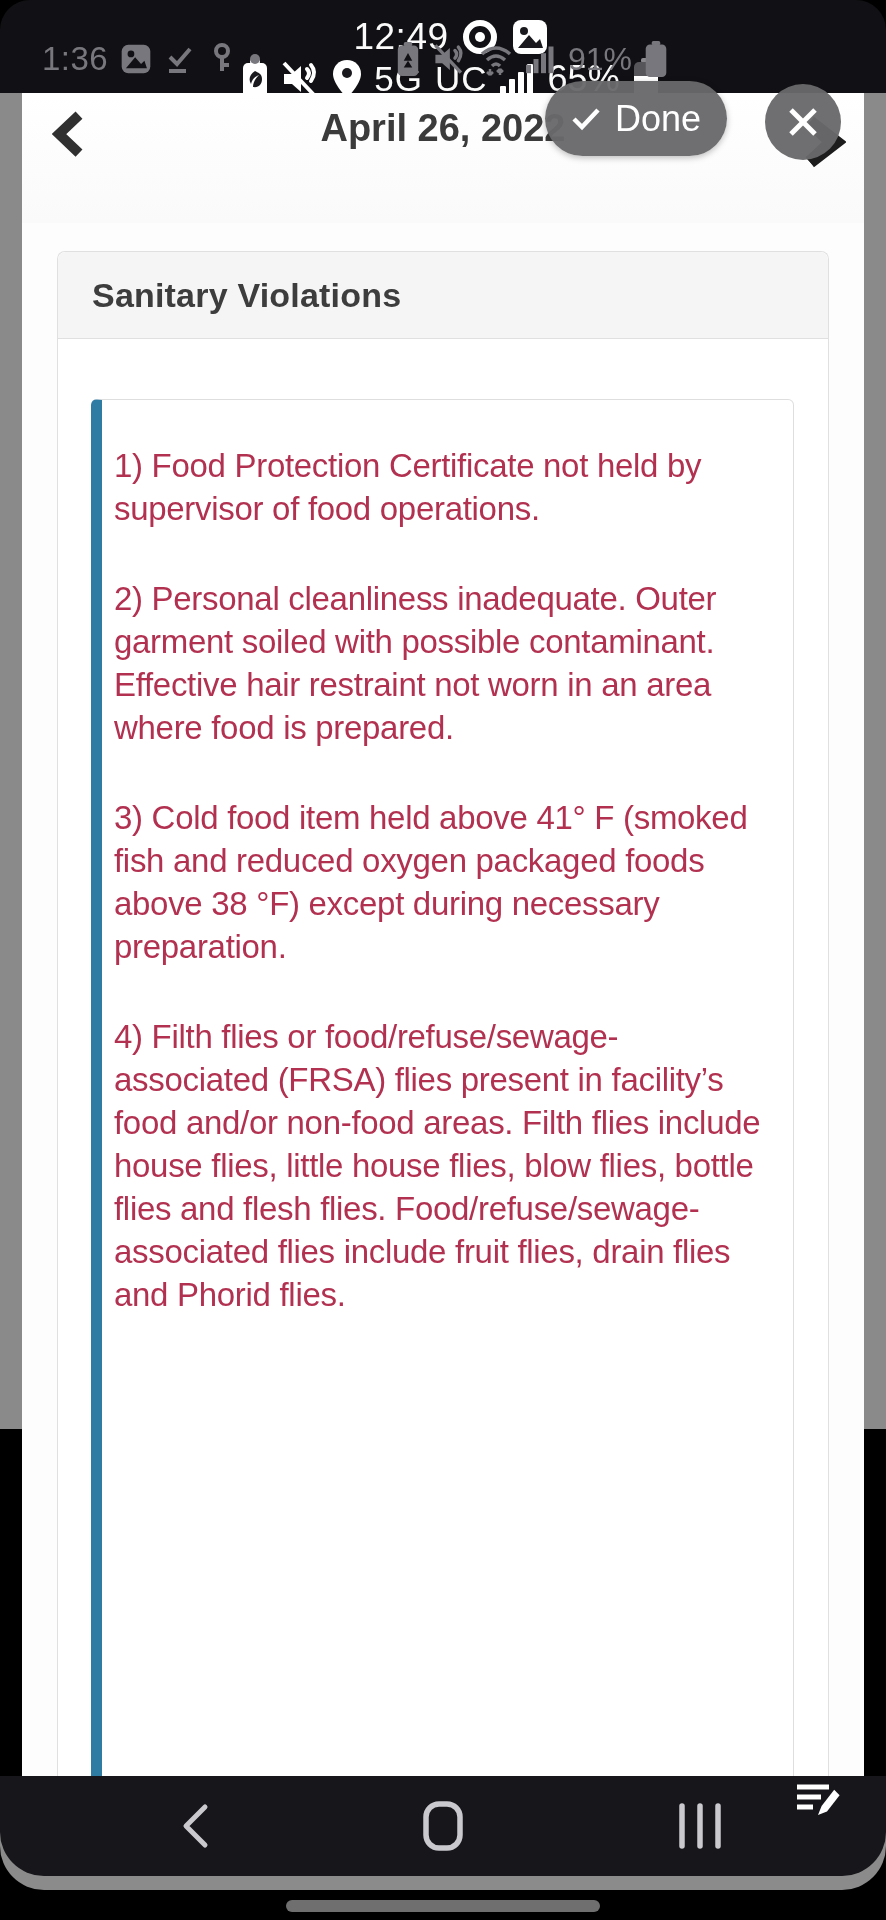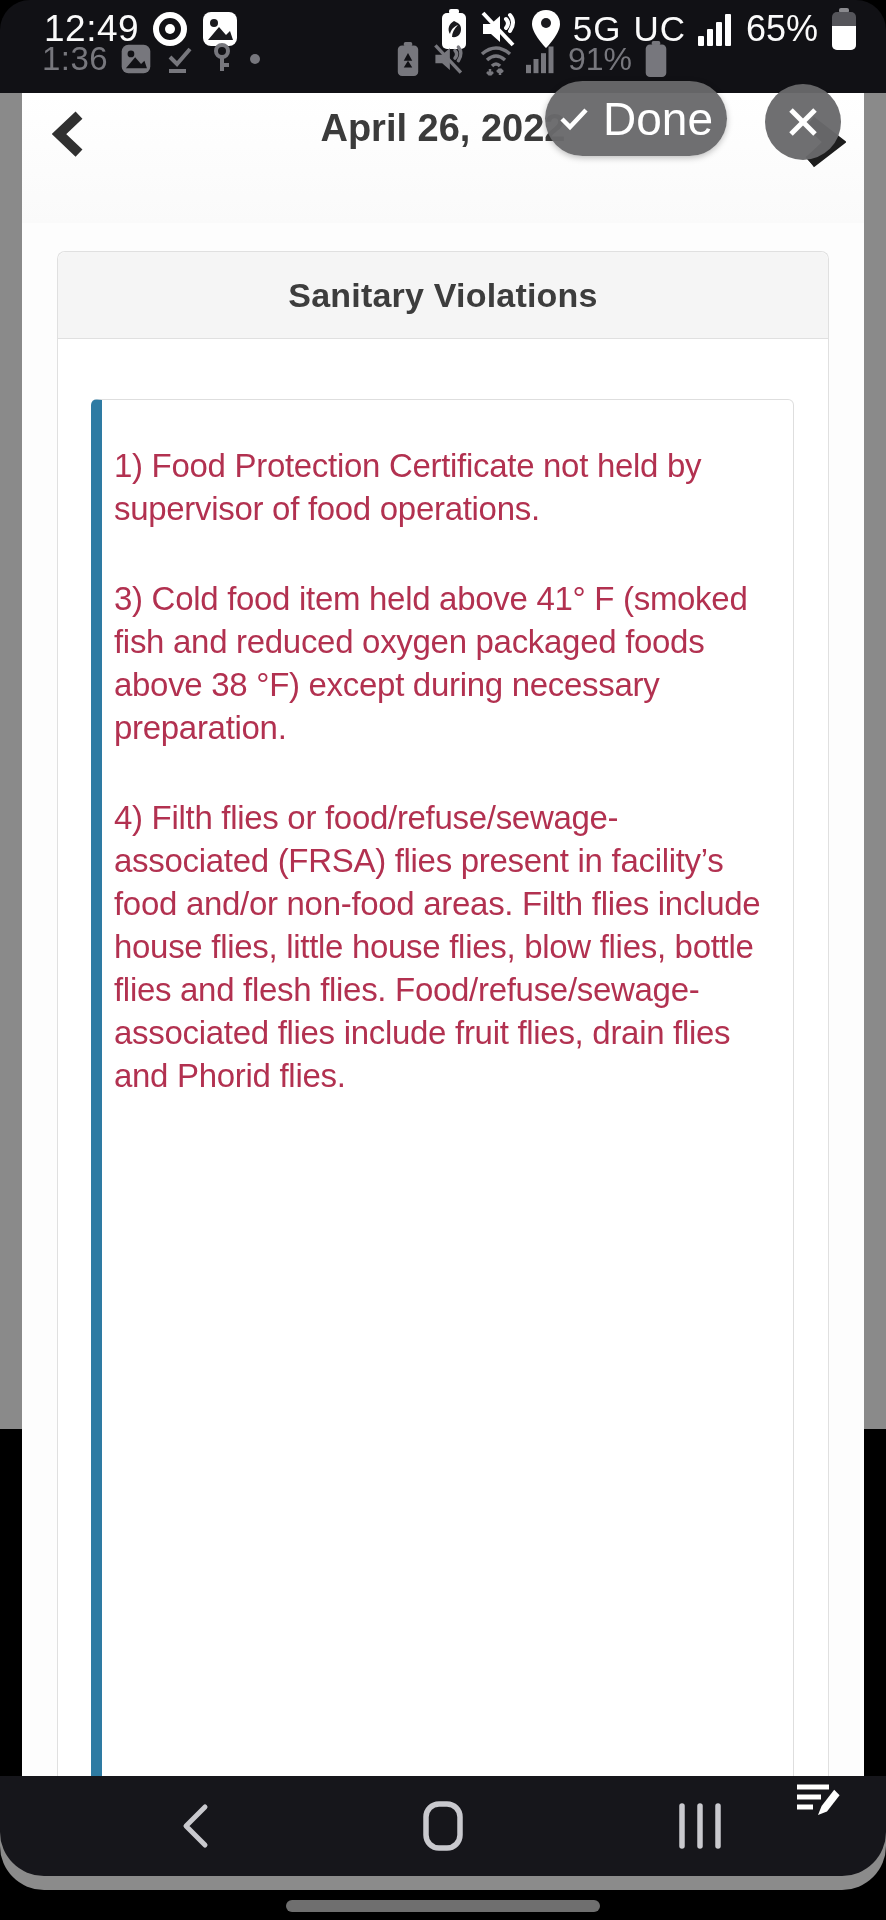--- a/index.html
+++ b/index.html
@@ -3,21 +3,21 @@
 <meta charset="utf-8">
 <style>
   html,body{margin:0;padding:0;background:#000;}
   .screen{position:relative;width:886px;height:1920px;background:#000;overflow:hidden;
           font-family:"Liberation Sans",sans-serif;}
 
   
   .statusbar{position:absolute;top:0;left:0;width:886px;height:93px;background:#111115;
              border-radius:30px 30px 0 0;}
   .sb-row{position:absolute;left:0;right:0;display:flex;justify-content:space-between;align-items:center;}
-  .sb-live{top:8px;padding:0 28px 0 44px;color:#fafafa;}
+  .sb-live{top:16px;padding:0 28px 0 44px;color:#fafafa;flex-direction:column;}
   .sb-ghost{top:40px;padding:0 218px 0 42px;color:#77777d;text-align:center;}
   .sb-group{display:flex;align-items:center;gap:12px;}
   .sb-time{font-size:37px;font-weight:500;letter-spacing:0.5px;}
   .sb-ghost .sb-time{font-size:33px;font-weight:400;}
   .sb-pct{font-size:36px;font-weight:400;}
   .sb-ghost .sb-pct{font-size:32px;}
   .net{font-size:35px;font-weight:500;letter-spacing:1px;}
   .icon{display:inline-flex;align-items:center;justify-content:center;}
 
   
@@ -30,33 +30,33 @@
   .shot-header{position:relative;height:130px;background:linear-gradient(#ffffff,#fafafa);}
   .page-title{position:absolute;left:0;right:0;top:14px;text-align:center;
               font-size:38px;font-weight:700;color:#3b3b3b;}
   .hdr-chevron{position:absolute;top:18px;}
   .hdr-chevron.back{left:30px;}
   .hdr-chevron.fwd{left:780px;top:26px;}
 
   .card{margin:28px 35px 0 35px;border:1px solid #e0e0e0;border-bottom:none;
         border-radius:8px 8px 0 0;background:#fff;}
   .card-header{height:86px;background:#f5f5f5;border-bottom:1px solid #e0e0e0;
-               border-radius:8px 8px 0 0;display:flex;align-items:center;padding:0 34px;justify-content:center;}
+               border-radius:8px 8px 0 0;display:flex;align-items:center;padding:0 34px;}
   .card-title{font-size:34px;font-weight:700;color:#3d3d3d;letter-spacing:0.2px;}
   .card-body{padding:60px 34px 0 33px;background:#fff;}
   .quote{border:1px solid #dedede;border-left:11px solid #2e7ba3;border-radius:6px;
          padding:44px 16px 120px 12px;min-height:1300px;background:#fff;}
   .violation{margin:0 0 47px 0;font-size:33px;line-height:43px;color:#b23150;
              letter-spacing:-0.3px;max-width:655px;}
 
   
   .done-btn{position:absolute;left:545px;top:81px;width:182px;height:75px;border-radius:40px;
             background:rgba(105,105,107,0.96);display:flex;align-items:center;justify-content:center;
             gap:14px;box-shadow:0 2px 6px rgba(0,0,0,0.25);}
-  .done-label{color:#fff;font-size:46px;font-weight:400;text-align:center;}
+  .done-label{color:#fff;font-size:36px;font-weight:400;text-align:center;}
   .close-btn{position:absolute;left:765px;top:84px;width:76px;height:76px;border-radius:50%;
              background:rgba(105,105,107,0.96);display:flex;align-items:center;justify-content:center;}
   .behind-chevron{position:absolute;left:800px;top:116px;}
 
   
   .bezel{position:absolute;left:0;top:1776px;width:886px;height:114px;background:#8b8b8b;
          border-radius:0 0 44px 44px;}
   .navbar{position:absolute;left:0;top:0;width:886px;height:100px;background:#16161b;
           border-radius:0 0 44px 44px;}
   .nav-btn{position:absolute;top:0;height:100px;display:flex;align-items:center;justify-content:center;}
@@ -221,20 +221,21 @@
         </span>
       </div>
 
       <div class="card">
         <div class="card-header">
           <span class="card-title">Sanitary Violations</span>
         </div>
         <div class="card-body">
           <div class="quote">
             <p class="violation">1) Food Protection Certificate not held by supervisor of food operations.</p>
+            <p class="violation">2) Personal cleanliness inadequate. Outer garment soiled with possible contaminant. Effective hair restraint not worn in an area where food is prepared.</p>
             <p class="violation">3) Cold food item held above 41° F (smoked fish and reduced oxygen packaged foods above 38 °F) except during necessary preparation.</p>
             <p class="violation">4) Filth flies or food/refuse/sewage-associated (FRSA) flies present in facility’s food and/or non-food areas. Filth flies include house flies, little house flies, blow flies, bottle flies and flesh flies. Food/refuse/sewage-associated flies include fruit flies, drain flies and Phorid flies.</p>
           </div>
         </div>
       </div>
     </div>
   </div>
 
   <span class="behind-chevron">
     <svg width="46" height="52" viewBox="0 0 46 52">

